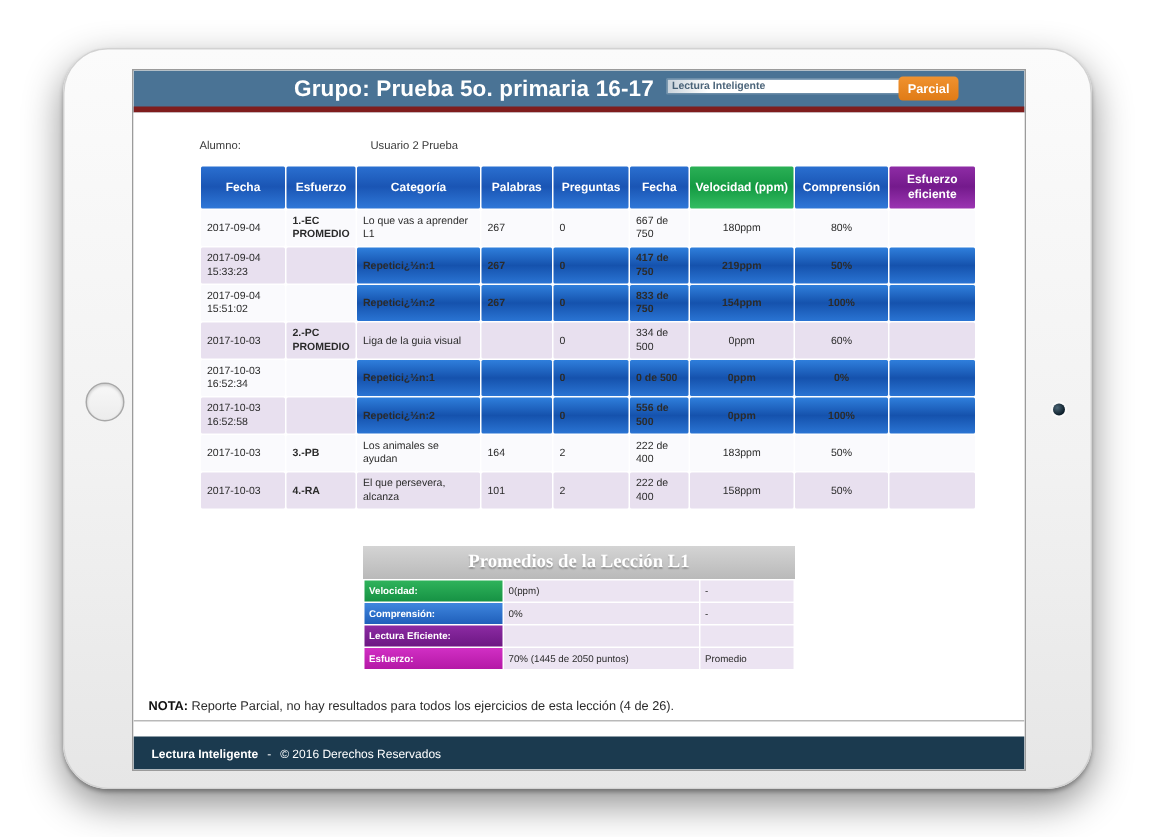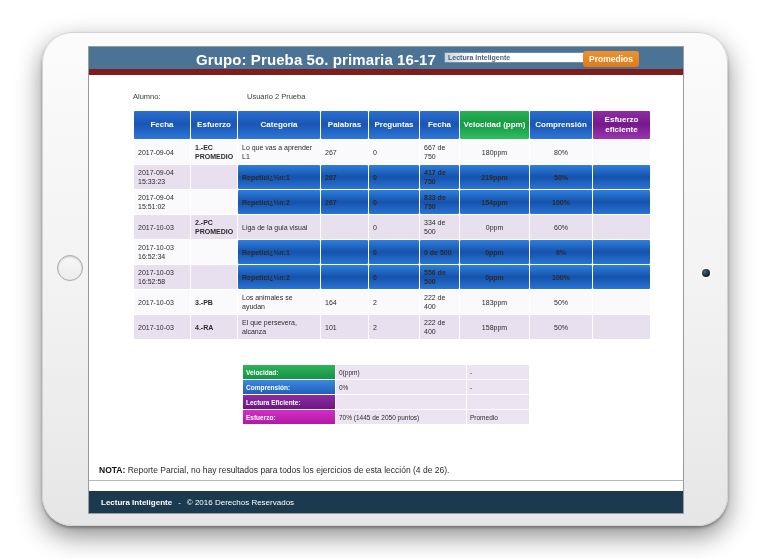--- a/index.html
+++ b/index.html
@@ -55,21 +55,21 @@
   }
 
   
   #app-header {
     height: 28px;
     background: #4a7395;
     position: relative;
     flex: 0 0 auto;
     border-bottom: 1px solid #3c6versus;
   }
-  #app-header { border-bottom: 6px solid #7f1d1d; }
+  #app-header { border-bottom: 4px solid #7f1d1d; }
   #app-title {
     position: absolute;
     left: 0; right: 0; top: 4px;
     text-align: center;
     color: #ffffff;
     font-size: 15px;
     font-weight: bold;
     letter-spacing: 0.1px;
     padding-right: 140px;
   }
@@ -250,21 +250,21 @@
   <div id="camera-dot"></div>
 
   <div id="tablet-bezel-inner">
     <div id="app-screen">
 
       <div id="app-header">
         <div id="app-title">Grupo: Prueba 5o. primaria 16-17</div>
         <div id="brand-logo-box">
           <div id="brand-logo-text">Lectura Inteligente</div>
         </div>
-        <div id="btn-mensajes">Promedios</div>
+        <div id="btn-mensajes">Parcial</div>
         <div id="btn-salir">Salir</div>
       </div>
 
       <div id="app-body">
 
         <div id="meta-block">
           <div class="meta-row">
             <span class="meta-label">Alumno:</span>
             <span class="meta-value">Usuario 2 Prueba</span>
           </div>
@@ -381,20 +381,21 @@
                 <td class="c-num">2</td>
                 <td class="c-num">222 de 400</td>
                 <td class="c-ctr">158ppm</td>
                 <td class="c-ctr">50%</td>
                 <td class="cell-empty"></td>
               </tr>
             </tbody>
         </table>
 
         <div id="promedios-wrap">
+          <div id="promedios-title">Promedios de la Lección L1</div>
           <table id="promedios-table">
             <tbody id="promedios-body">
                 <tr>
                   <td class="p-label lbl-vel">Velocidad:</td>
                   <td class="p-val">0(ppm)</td>
                   <td class="p-note">-</td>
                 </tr>
                 <tr>
                   <td class="p-label lbl-com">Comprensión:</td>
                   <td class="p-val">0%</td>

